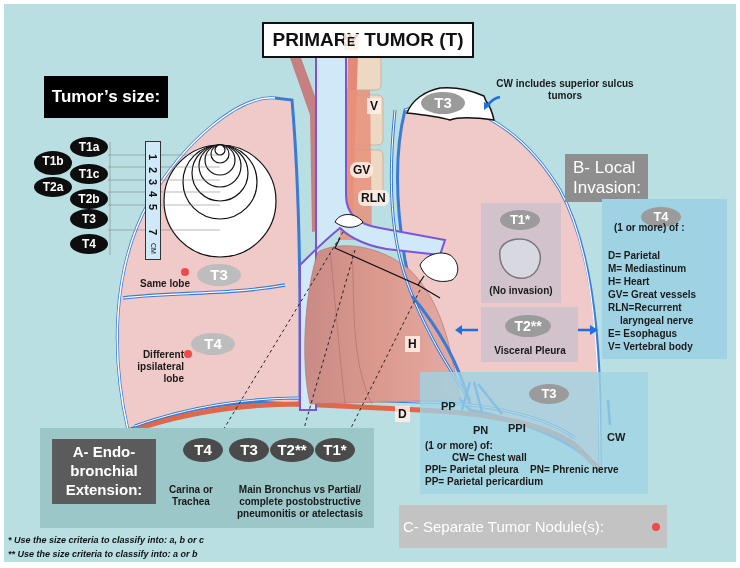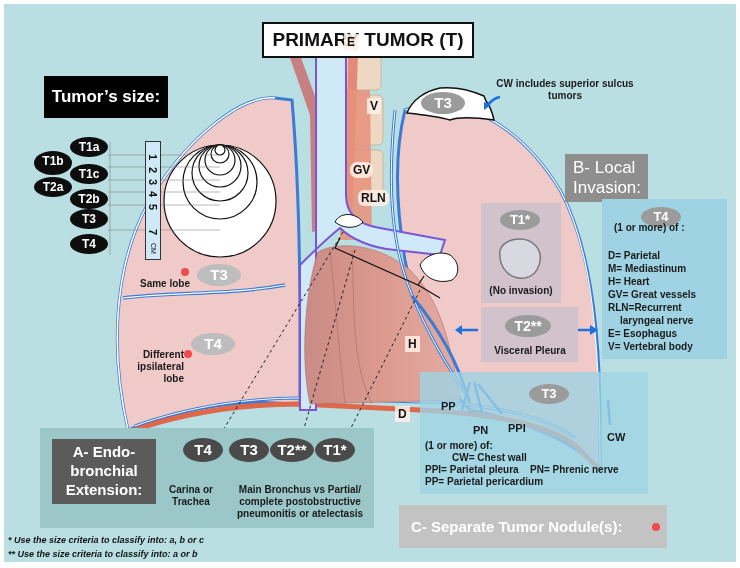--- a/index.html
+++ b/index.html
@@ -17,21 +17,21 @@
   .lbl{position:absolute;font-weight:bold;color:#1a1a1a;font-size:10px;line-height:12px;}
   .organ-lbl{position:absolute;background:rgba(255,240,230,0.85);font-weight:bold;font-size:12px;line-height:16px;padding:0 3px;color:#111;}
   .ruler{position:absolute;left:145px;top:141px;width:16px;height:119px;background:#cfe9f9;border:1px solid #333;box-sizing:border-box;}
   .ruler span{position:absolute;left:0;width:100%;text-align:center;font-weight:bold;font-size:11px;transform:rotate(90deg);color:#111;}
   .sec-grey{position:absolute;background:#8e8e8e;color:#fff;font-size:17px;line-height:20px;padding:4px 8px;}
   .box-blue{position:absolute;background:#9fd3e3;}
   .box-lav{position:absolute;background:rgba(190,190,205,0.6);}
   .footnote{position:absolute;font-style:italic;font-weight:bold;font-size:9px;color:#111;}
   .endo-panel{position:absolute;left:40px;top:428px;width:334px;height:100px;background:#9cc7c9;}
   .endo-title{position:absolute;left:52px;top:439px;width:104px;height:62px;background:#5b5b5b;color:#fff;font-weight:bold;font-size:15px;line-height:19px;text-align:center;padding-top:3px;}
-  .sep-box{position:absolute;left:399px;top:505px;width:268px;height:43px;background:#c3c3c3;color:#fff;font-weight:bold;font-size:15px;line-height:43px;padding-left:12px;box-sizing:border-box;}
+  .sep-box{position:absolute;left:399px;top:505px;width:268px;height:43px;background:#c3c3c3;color:#fff;font-weight:normal;font-size:15px;line-height:43px;padding-left:4px;box-sizing:border-box;}
   .red-dot{position:absolute;width:8px;height:8px;border-radius:50%;background:#f04b4b;}
 </style>
 </head>
 <body>
 
 <div id="stage">
   <div id="bg"></div>
 
   <svg id="art" width="740" height="568" viewBox="0 0 740 568">
     <defs>

